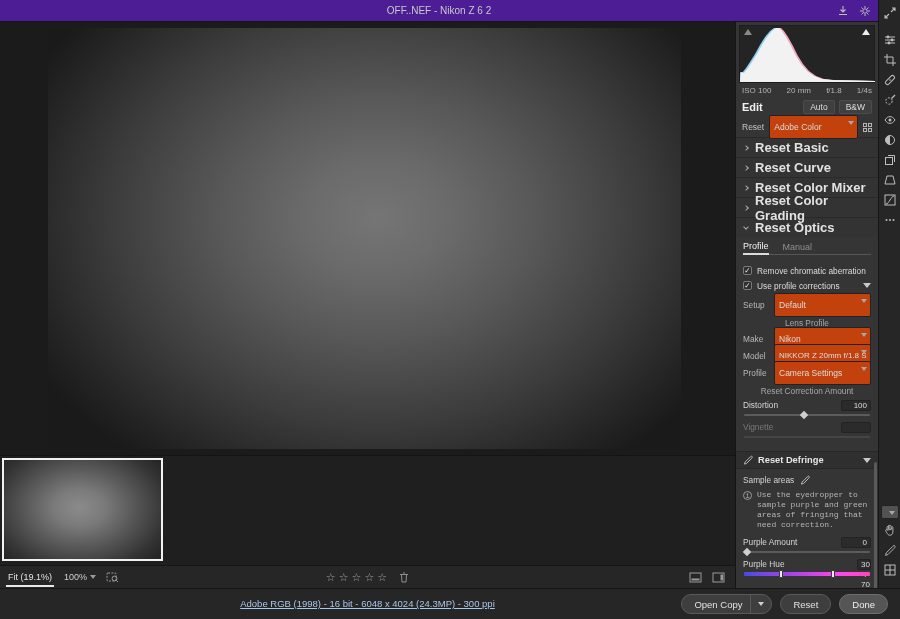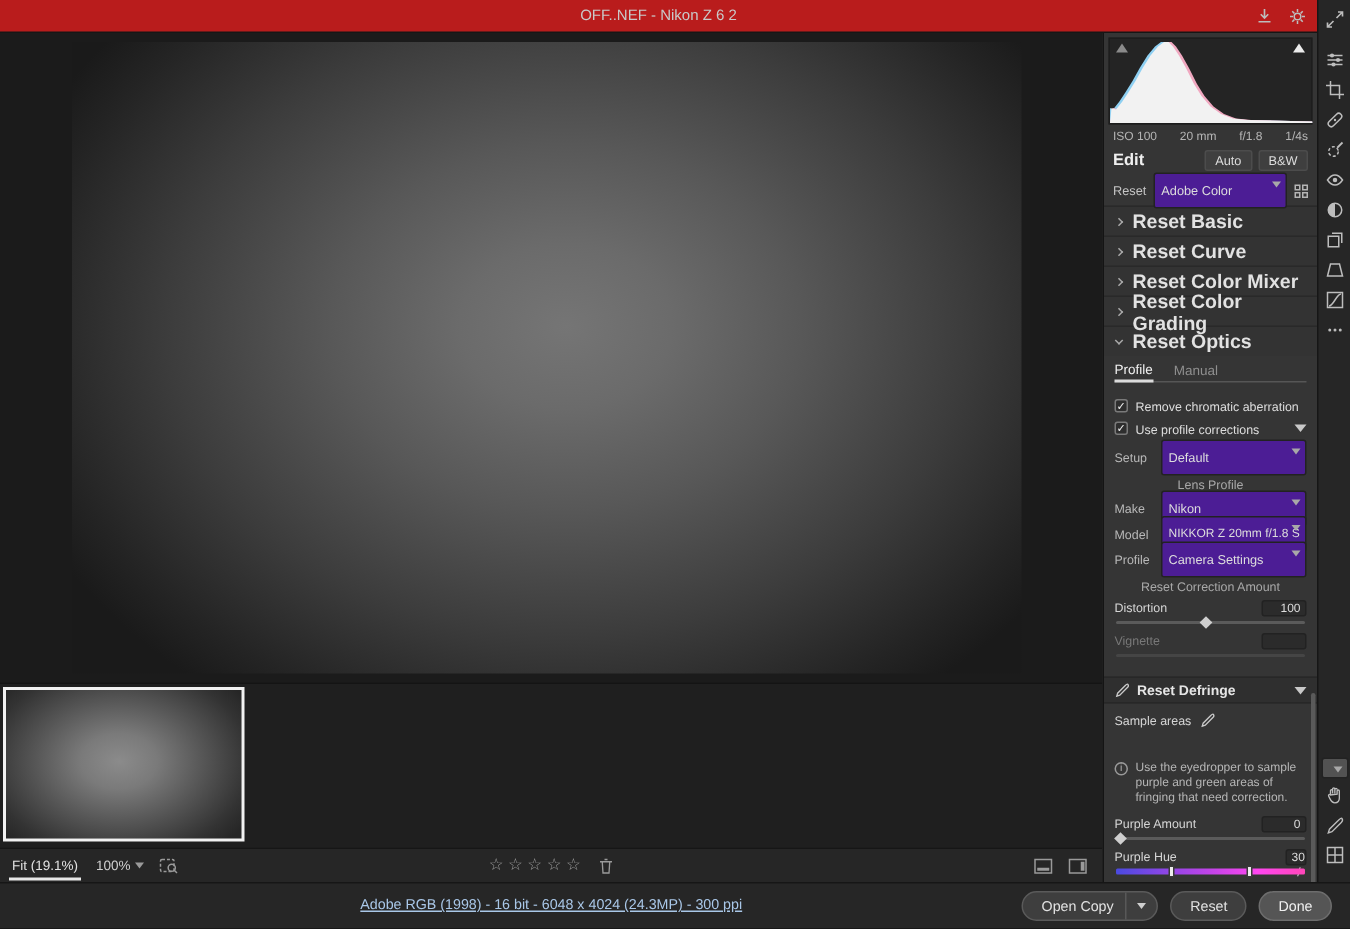--- a/index.html
+++ b/index.html
@@ -1,20 +1,20 @@
 <!DOCTYPE html>
 <html><head>
 <meta charset="utf-8">
 <style>
   * { margin:0; padding:0; box-sizing:border-box; }
   body { background:#111; font-family:"Liberation Sans", sans-serif; }
   .app { position:relative; width:900px; height:619px; background:#1e1e1e; overflow:hidden; color:#ccc; user-select:none; }
 
   
-  .topbar { position:absolute; left:0; top:0; width:878px; height:22px; background:#b91c1c; border-bottom:1px solid #161616; }
+  .topbar { position:absolute; left:0; top:0; width:878px; height:22px; background:#4c1d95; border-bottom:1px solid #161616; }
   .topbar .title { position:absolute; left:0; right:0; top:5px; text-align:center; font-size:10px; color:#c9c9c9; }
   .topbar .tb-icons { position:absolute; right:6px; top:4px; display:flex; gap:8px; }
   .tb-btn { width:14px; height:14px; display:flex; align-items:center; justify-content:center; cursor:pointer; }
 
   
   .rail { position:absolute; left:878px; top:0; width:22px; height:588px; background:#262626; border-left:1px solid #161616; display:flex; flex-direction:column; align-items:center; padding:4px 0 8px 0; }
   .rail .spacer { flex:1; }
   .rail-btn { width:18px; height:18px; display:flex; align-items:center; justify-content:center; margin-bottom:1px; border-radius:3px; cursor:pointer; }
   .rail-btn.sel { background:#525252; }
   .rail-group-top { display:flex; flex-direction:column; gap:1px; margin-top:8px; }
@@ -59,21 +59,21 @@
   .hist svg { position:absolute; left:0; bottom:0; }
   .clip { position:absolute; top:3px; width:0; height:0; border-left:4px solid transparent; border-right:4px solid transparent; cursor:pointer; }
   .clip.l { left:4px; border-bottom:6px solid #8a8a8a; }
   .clip.r { right:4px; border-bottom:6px solid #ececec; }
   .meta-row { display:flex; justify-content:space-between; align-items:center; height:14px; padding:0 6px; font-size:8px; color:#b5b5b5; }
   .edit-row { display:flex; align-items:center; height:20px; padding:0 6px; }
   .edit-title { font-size:11px; font-weight:bold; color:#f0f0f0; flex:1; }
   .chip { font-size:8.5px; color:#ddd; background:#3f3f3f; border:1px solid #4c4c4c; border-radius:2px; padding:1px 6px; margin-left:4px; cursor:pointer; }
   .profile-row { display:flex; align-items:center; height:20px; padding:0 6px; gap:5px; }
   .profile-row .plabel { font-size:8.5px; color:#c5c5c5; }
-  .sel { display:flex; align-items:center; height:24px; background:#4c1d95; border:1px solid #222; border-radius:2px; padding:0 12px 0 4px; position:relative; font-size:8.5px; color:#ddd; flex:1; white-space:nowrap; overflow:hidden; cursor:pointer; }
+  .sel { display:flex; align-items:center; height:24px; background:#c2410c; border:1px solid #222; border-radius:2px; padding:0 12px 0 4px; position:relative; font-size:8.5px; color:#ddd; flex:1; white-space:nowrap; overflow:hidden; cursor:pointer; }
   .sel::after { content:''; position:absolute; right:3px; top:5px; border-left:3px solid transparent; border-right:3px solid transparent; border-top:4px solid #a8a8a8; }
   .grid-ic { display:grid; grid-template-columns:4px 4px; grid-template-rows:4px 4px; gap:1px; cursor:pointer; }
   .grid-ic i { background:transparent; border:1px solid #b5b5b5; }
 
   .sec-head { display:flex; align-items:center; gap:7px; height:20px; padding:0 8px; border-top:1px solid #292929; background:#333; cursor:pointer; }
   .sec-head .lab { font-size:13px; font-weight:bold; color:#e2e2e2; }
   .chev-r { width:4px; height:4px; border-right:1.3px solid #aaa; border-bottom:1.3px solid #aaa; transform:rotate(-45deg); flex:none; }
   .chev-d { width:4px; height:4px; border-right:1.3px solid #aaa; border-bottom:1.3px solid #aaa; transform:rotate(45deg); margin-top:-2px; flex:none; }
 
   .optics-body { padding:2px 7px 0 7px; }
@@ -97,21 +97,21 @@
   .slider { position:relative; height:8px; }
   .track { position:absolute; left:1px; right:1px; top:3px; height:2px; background:#5b5b5b; border-radius:1px; }
   .track.dis { background:#454545; }
   .track.hue-purple { height:4px; top:2px; background:linear-gradient(90deg,#4a4ae0,#8a46e6,#c244e8,#ff46f0,#ff46b8); }
   .thumb { position:absolute; top:1px; width:6px; height:6px; background:#cfcfcf; transform:rotate(45deg); cursor:pointer; }
   .hthumb { position:absolute; top:0; width:4px; height:8px; background:#ededed; border:1px solid #3a3a3a; border-radius:1px; cursor:pointer; }
 
   .defringe-head { display:flex; align-items:center; gap:5px; height:18px; margin:10px -7px 0 -7px; padding:0 7px; background:#2f2f2f; border-top:1px solid #272727; border-bottom:1px solid #272727; cursor:pointer; }
   .defringe-head .lab { font-size:9.3px; font-weight:bold; color:#e5e5e5; flex:1; }
   .sample-row { display:flex; align-items:center; gap:6px; height:12px; margin-top:5px; }
-  .info-row { display:flex; gap:5px; margin-top:21px; }
+  .info-row { display:flex; gap:5px; margin-top:4px;font-family:Liberation Mono, monospace; }
   .info-ic { width:9px; height:9px; border:1px solid #9a9a9a; border-radius:50%; color:#b5b5b5; font-size:7px; display:flex; align-items:center; justify-content:center; flex:none; margin-top:1px; }
   .info-text { font-size:8px; color:#b5b5b5; line-height:1.25; }
 
   .panel-scrollbar { position:absolute; right:1px; top:440px; width:3px; height:130px; background:#5a5a5a; border-radius:2px; cursor:pointer; }
 </style>
 </head>
 <body>
 
 <div class="app">
 

